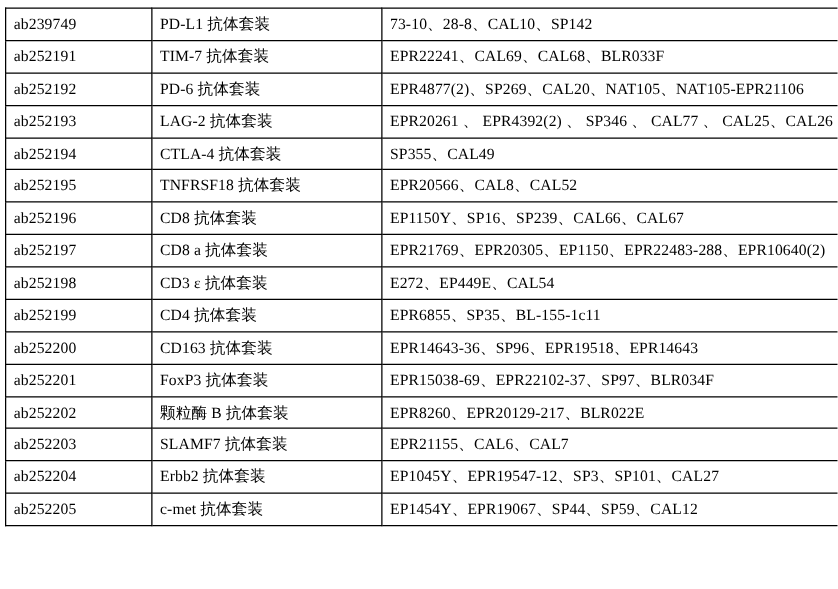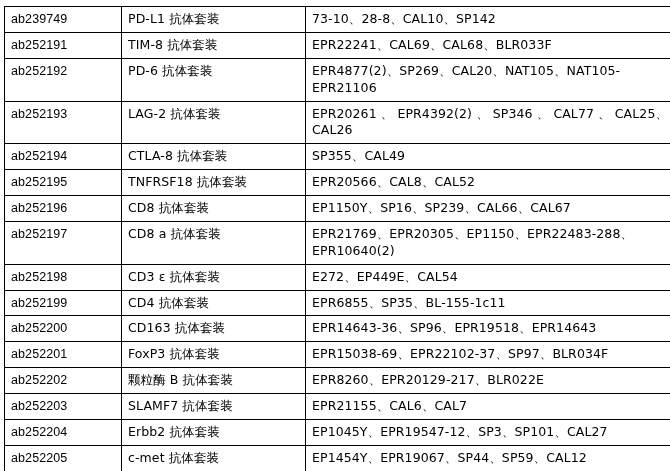--- a/index.html
+++ b/index.html
@@ -26,20 +26,21 @@
     margin: 6px 0 0 4px;
     table-layout: fixed;
   }
   table.product-table td {
     border: 1px solid #000000;
     padding: 4px 5px 4px 6px;
     vertical-align: top;
     font-size: 12.5px;
     line-height: 1.35;
     letter-spacing: 0.1px;
+    font-family: Liberation Serif, serif;
   }
   td.col-code {
     width: 105px;
     white-space: nowrap;
   }
   td.col-name {
     width: 172px;
   }
   td.col-clones {
     width: 371px;
@@ -64,36 +65,36 @@
 <div id="sheet">
   <table class="product-table">
     <tbody>
         <tr>
           <td class="col-code">ab239749</td>
           <td class="col-name cn">PD-L1 抗体套装</td>
           <td class="col-clones cn">73-10、28-8、CAL10、SP142</td>
         </tr>
         <tr>
           <td class="col-code">ab252191</td>
-          <td class="col-name cn">TIM-8 抗体套装</td>
+          <td class="col-name cn">TIM-7 抗体套装</td>
           <td class="col-clones cn">EPR22241、CAL69、CAL68、BLR033F</td>
         </tr>
         <tr>
           <td class="col-code">ab252192</td>
           <td class="col-name cn">PD-6 抗体套装</td>
           <td class="col-clones cn">EPR4877(2)、SP269、CAL20、NAT105、NAT105-EPR21106</td>
         </tr>
         <tr>
           <td class="col-code">ab252193</td>
           <td class="col-name cn">LAG-2 抗体套装</td>
           <td class="col-clones cn">EPR20261 、 EPR4392(2) 、 SP346 、 CAL77 、 CAL25、CAL26</td>
         </tr>
         <tr>
           <td class="col-code">ab252194</td>
-          <td class="col-name cn">CTLA-8 抗体套装</td>
+          <td class="col-name cn">CTLA-4 抗体套装</td>
           <td class="col-clones cn">SP355、CAL49</td>
         </tr>
         <tr>
           <td class="col-code">ab252195</td>
           <td class="col-name cn">TNFRSF18 抗体套装</td>
           <td class="col-clones cn">EPR20566、CAL8、CAL52</td>
         </tr>
         <tr>
           <td class="col-code">ab252196</td>
           <td class="col-name cn">CD8 抗体套装</td>

